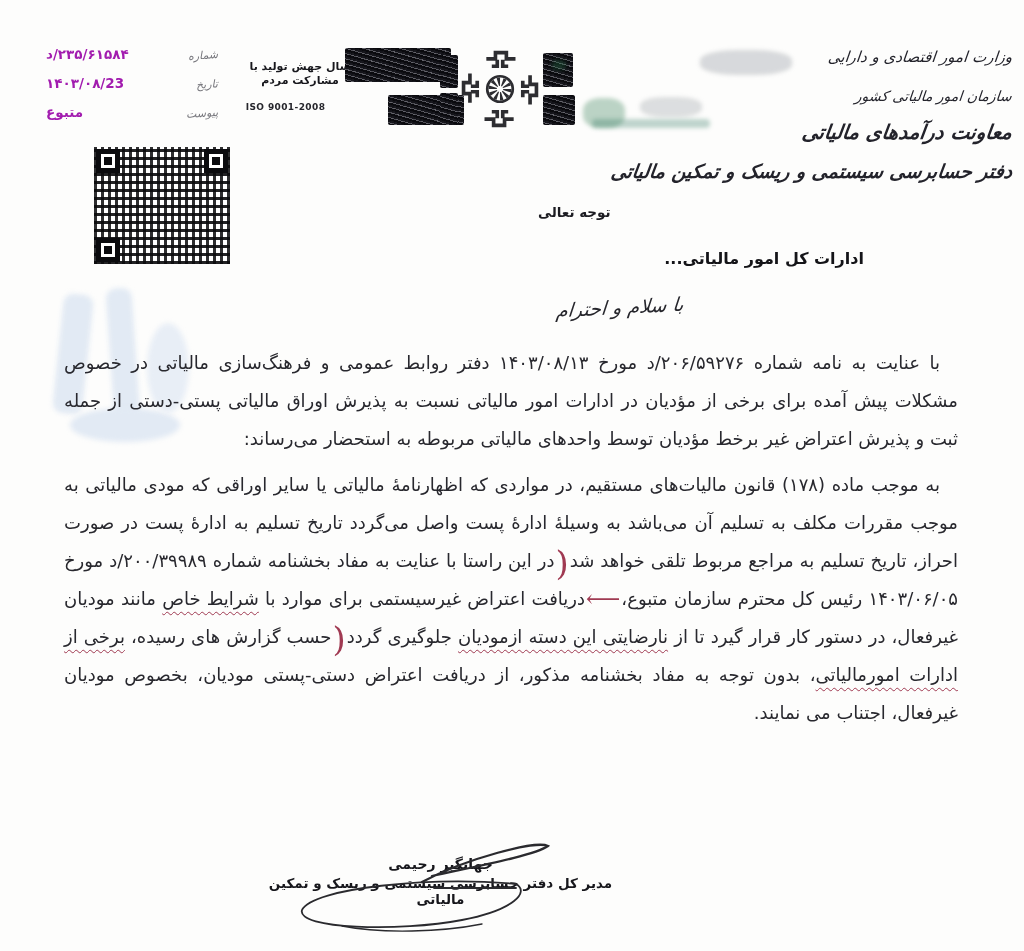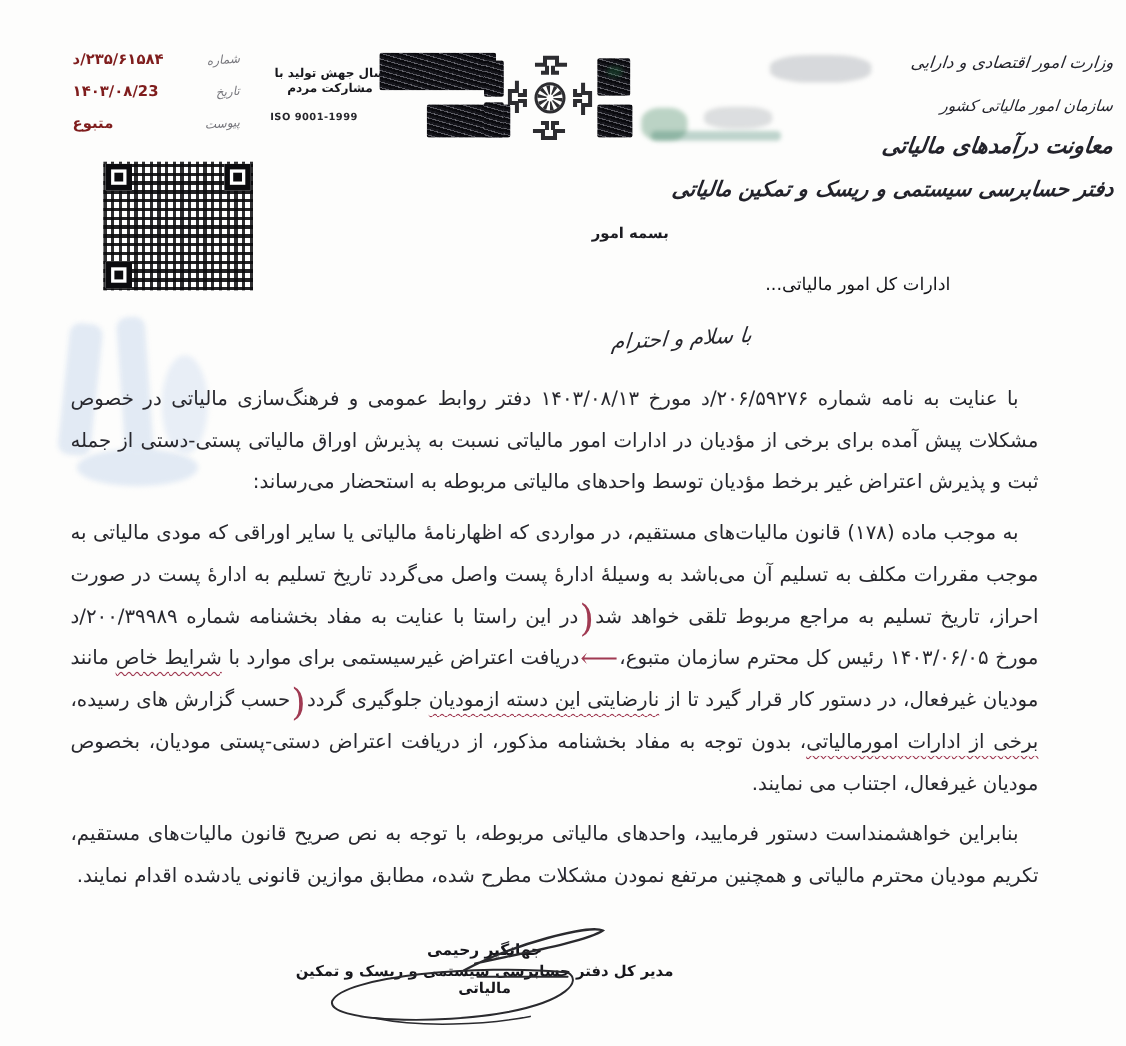--- a/index.html
+++ b/index.html
@@ -6,21 +6,21 @@
   .page{
     position:relative; width:1024px; height:951px; margin:0 auto;
     background:#fdfdfc; overflow:hidden;
     font-family:"DejaVu Sans","Liberation Sans",sans-serif;
     color:#23232a; direction:rtl;
   }
   
   .meta{position:absolute; left:46px; top:46px; width:172px; direction:rtl;}
   .meta-row{display:flex; justify-content:space-between; align-items:baseline; margin-bottom:13px;}
   .meta-label{font-size:11px; font-style:italic; color:#4a4a52; opacity:.75; transform:rotate(-4deg);}
-  .meta-value{font-size:13.5px; font-weight:bold; color:#7f1d1d; letter-spacing:.5px; white-space:nowrap;margin-left:20px;}
+  .meta-value{font-size:13.5px; font-weight:bold; color:#a21caf; letter-spacing:.5px; white-space:nowrap;}
   
   .slogan{position:absolute; left:236px; top:60px; width:128px; font-size:11px; font-weight:bold; color:#17171c; text-align:center; line-height:1.25;}
   .iso{position:absolute; left:238px; top:102px; width:95px; font-size:9px; font-weight:bold; color:#26262c; direction:ltr; text-align:center; letter-spacing:.4px;}
   
   .noise{
     position:absolute; border-radius:2px;
     background-color:#3c3c42;
     background-image:
       repeating-linear-gradient(16deg, rgba(8,8,12,.95) 0 2px, rgba(120,120,128,.55) 2px 3px, rgba(18,18,24,.9) 3px 5px),
       repeating-linear-gradient(102deg, rgba(25,25,30,.9) 0 3px, rgba(90,90,98,.5) 3px 5px);
@@ -56,25 +56,25 @@
   .finder.tl{left:2px; top:2px;} .finder.tr{right:2px; top:2px;} .finder.bl{left:2px; bottom:2px;}
   
   .watermark{position:absolute; left:52px; top:288px; width:145px; height:205px; pointer-events:none;}
   .wm-shape{position:absolute; background:#e2eaf4; filter:blur(2.5px); border-radius:10px;}
   .wm-a{left:6px; top:6px; width:30px; height:120px; transform:rotate(6deg);}
   .wm-b{left:58px; top:0px; width:26px; height:135px; transform:rotate(-4deg);}
   .wm-c{left:18px; top:120px; width:110px; height:34px; border-radius:50%;}
   .wm-d{left:95px; top:35px; width:42px; height:90px; border-radius:50%; background:#e8eef6;}
   
   .besmellah{position:absolute; left:538px; top:204px; font-size:13.5px; font-weight:bold; color:#1c1c22;}
-  .recipient{position:absolute; right:160px; top:249px; font-size:16px; font-weight:normal; color:#141418; letter-spacing:.2px;}
+  .recipient{position:absolute; right:160px; top:249px; font-size:16px; font-weight:bold; color:#141418; letter-spacing:.2px;}
   .salutation{position:absolute; right:340px; top:296px; font-size:19px; font-family:"DejaVu Serif","Liberation Serif",serif; font-style:italic; transform:rotate(-3deg) skewX(-8deg); color:#26262c;}
   
   .body-text{position:absolute; left:64px; top:344px; width:894px; font-size:18px; line-height:38px; text-align:justify; color:#28282e;}
-  .body-text p{margin:0 14px 8px 0; text-indent:18px;}
+  .body-text p{margin:0 0 8px 0; text-indent:18px;}
   .u{text-decoration-thickness:1.3px; text-underline-offset:5px;}
   .w{text-decoration:underline wavy #a03a52; text-decoration-thickness:1.4px; text-underline-offset:6px;}
   .pm{color:#a03a52; font-size:34px; line-height:0; vertical-align:-8px; font-weight:400; font-family:"DejaVu Serif",serif; margin:0 1px;}
   .am{font-size:24px; vertical-align:-2px; letter-spacing:-1px;}
   
   .signature{position:absolute; left:268px; top:856px; width:345px; text-align:center;}
   .sig-name{font-size:14px; font-weight:bold; color:#17171c;}
   .sig-title{font-size:13.5px; font-weight:bold; color:#17171c; margin-top:3px;}
   .sig-scrawl{position:absolute; left:282px; top:830px; width:340px; height:110px; pointer-events:none;}
 </style>
@@ -92,21 +92,21 @@
       <span class="meta-label">تاریخ</span>
       <span class="meta-value">۱۴۰۳/۰۸/23</span>
     </div>
     <div class="meta-row">
       <span class="meta-label">پیوست</span>
       <span class="meta-value">متبوع</span>
     </div>
   </div>
 
   <div class="slogan">سال جهش تولید با مشارکت مردم</div>
-  <div class="iso">ISO 9001-1999</div>
+  <div class="iso">ISO 9001-2008</div>
 
   <div class="noise" style="left:345px; top:48px; width:106px; height:34px;"></div>
   <div class="noise" style="left:388px; top:95px; width:76px; height:30px;"></div>
   <div class="noise" style="left:440px; top:55px; width:18px; height:33px;"></div>
   <div class="noise" style="left:440px; top:93px; width:18px; height:32px;"></div>
   <div class="noise" style="left:543px; top:53px; width:30px; height:34px;"></div>
   <div class="noise" style="left:543px; top:95px; width:32px; height:30px;"></div>
 
   <svg class="emblem" viewBox="0 0 90 90">
     <g stroke="#1c1c20" stroke-width="4" fill="none" opacity="0.92">
@@ -144,28 +144,27 @@
     <div class="finder bl"></div>
   </div>
 
   <div class="watermark">
     <div class="wm-shape wm-a"></div>
     <div class="wm-shape wm-b"></div>
     <div class="wm-shape wm-c"></div>
     <div class="wm-shape wm-d"></div>
   </div>
 
-  <div class="besmellah">بسمه امور</div>
+  <div class="besmellah">توجه تعالی</div>
   <div class="recipient">ادارات کل امور مالیاتی...</div>
   <div class="salutation">با سلام و احترام</div>
 
   <div class="body-text">
     <p><span>با عنایت به نامه شماره ۲۰۶/۵۹۲۷۶/د مورخ ۱۴۰۳/۰۸/۱۳ دفتر روابط عمومی و فرهنگ‌سازی مالیاتی در خصوص مشکلات پیش آمده برای برخی از مؤدیان در ادارات امور مالیاتی نسبت به پذیرش اوراق مالیاتی پستی-دستی از جمله ثبت و پذیرش اعتراض غیر برخط مؤدیان توسط واحدهای مالیاتی مربوطه به استحضار می‌رساند:</span></p>
     <p><span>به موجب ماده (۱۷۸) قانون مالیات‌های مستقیم، در مواردی که اظهارنامهٔ مالیاتی یا </span><span class="u">سایر اوراقی</span><span> که مودی مالیاتی به موجب مقررات مکلف به تسلیم آن می‌باشد به وسیلهٔ ادارهٔ پست واصل می‌گردد </span><span class="u">تاریخ تسلیم به ادارهٔ پست</span><span> در صورت احراز، تاریخ تسلیم به مراجع مربوط تلقی خواهد شد</span><span class="pm">(</span><span>در این راستا با عنایت به مفاد بخشنامه شماره ۲۰۰/۳۹۹۸۹/د مورخ ۱۴۰۳/۰۶/۰۵ رئیس کل محترم سازمان متبوع،</span><span class="pm am">⟵</span><span>دریافت اعتراض غیرسیستمی برای موارد با </span><span class="w">شرایط خاص</span><span> مانند مودیان غیرفعال، در دستور کار قرار گیرد تا از </span><span class="w">نارضایتی این دسته ازمودیان</span><span> جلوگیری گردد</span><span class="pm">(</span><span>حسب گزارش های رسیده، </span><span class="w">برخی از ادارات امورمالیاتی</span><span>، بدون توجه به مفاد بخشنامه مذکور، از دریافت اعتراض دستی-پستی مودیان، بخصوص مودیان غیرفعال، </span><span class="u">اجتناب می نمایند</span><span>.</span></p>
-    <p><span>بنابراین خواهشمنداست دستور فرمایید، واحدهای مالیاتی مربوطه، با توجه به نص صریح قانون مالیات‌های مستقیم، تکریم مودیان محترم مالیاتی و همچنین مرتفع نمودن مشکلات مطرح شده، مطابق موازین قانونی یادشده اقدام نمایند.</span></p>
   </div>
 
   <div class="signature">
     <div class="sig-name">جهانگیر رحیمی</div>
     <div class="sig-title">مدیر کل دفتر حسابرسی سیستمی و ریسک و تمکین مالیاتی</div>
   </div>
   <svg class="sig-scrawl" viewBox="0 0 340 110">
     <g stroke="#2a2a2e" fill="none" stroke-linecap="round">
       <path d="M140 52 C 185 28, 255 10, 266 16 C 252 26, 185 38, 150 46" stroke-width="2.2"></path>
       <path d="M152 58 h 82" stroke-width="1.8"></path>

